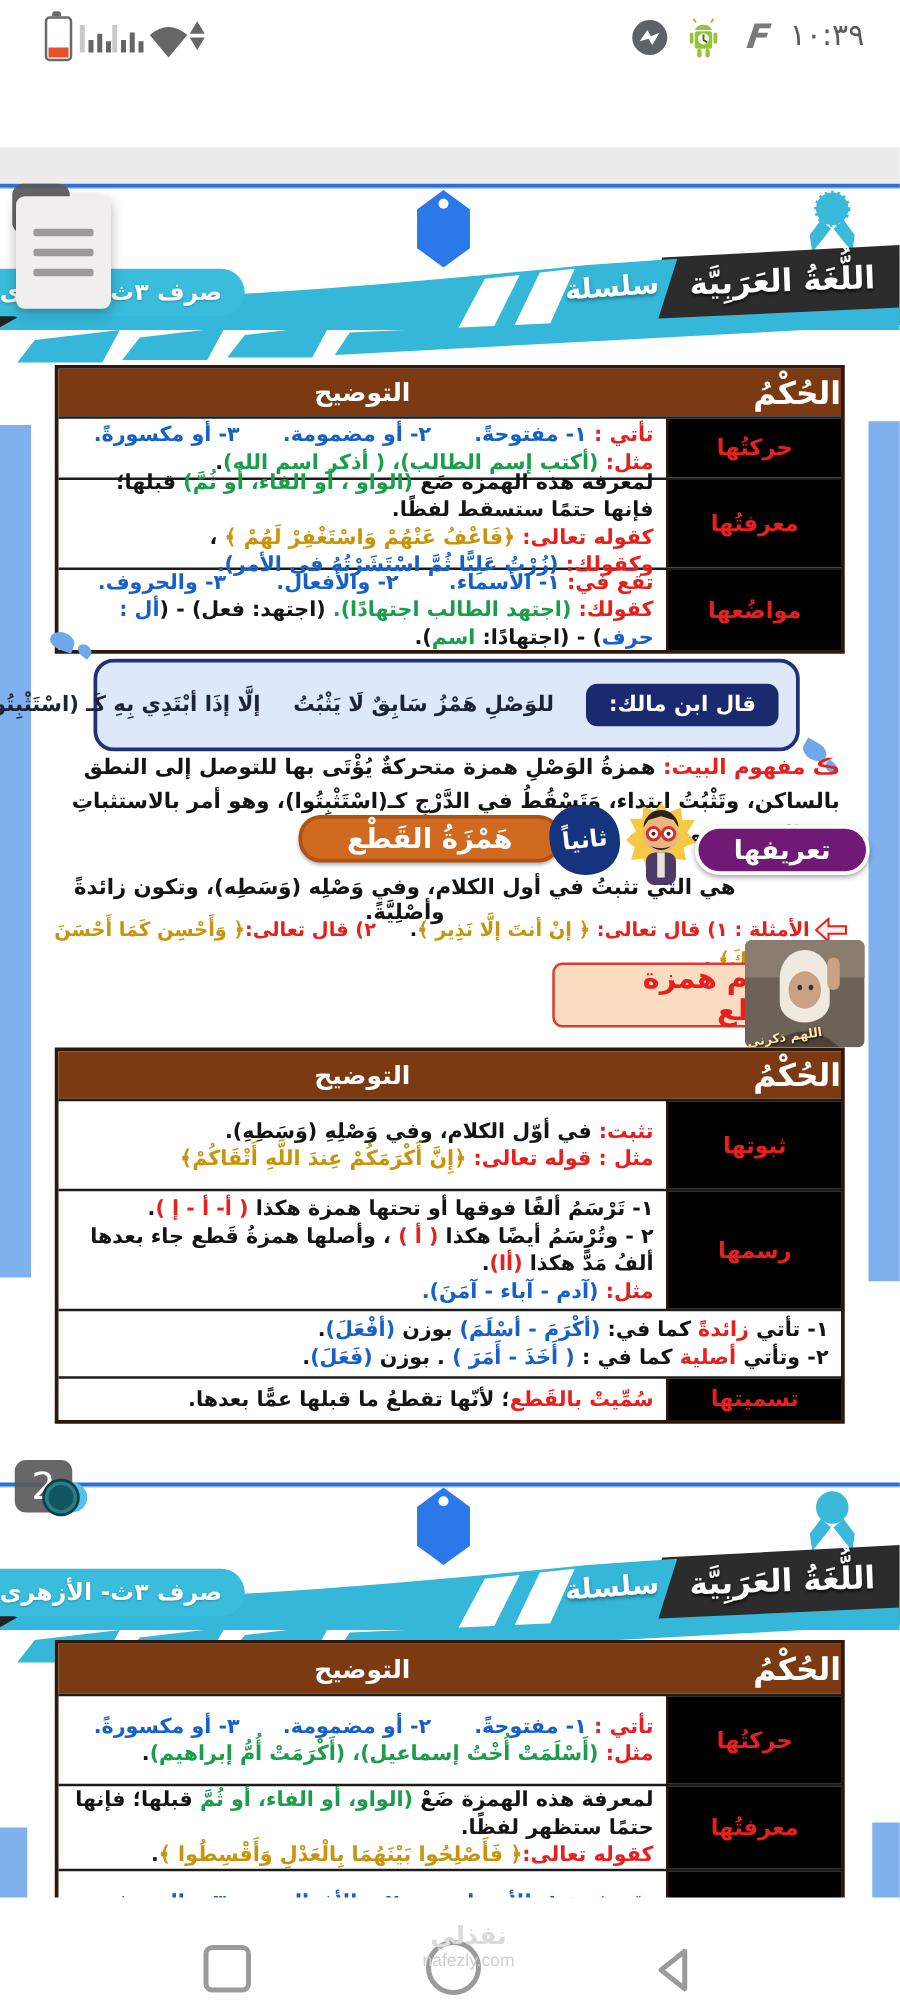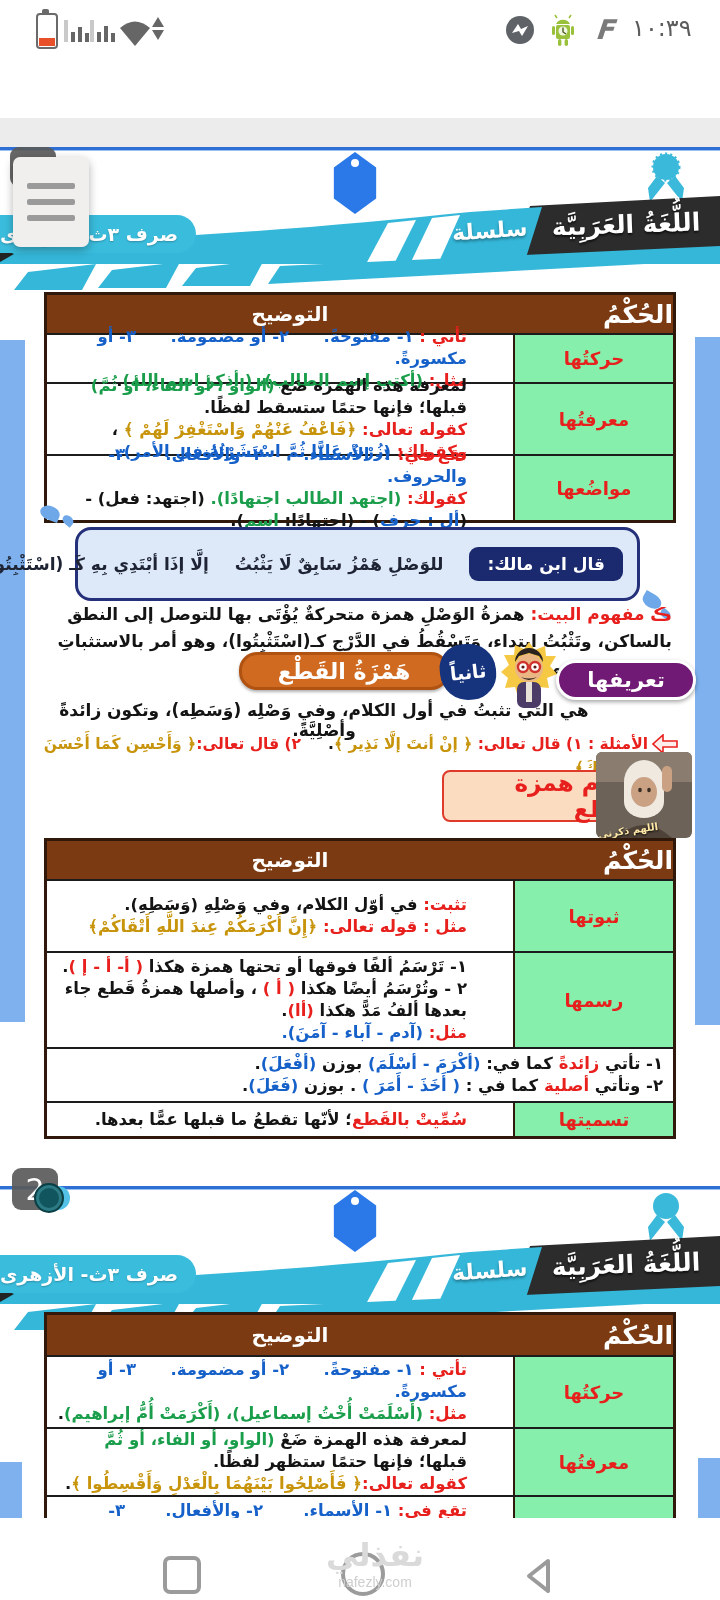--- a/index.html
+++ b/index.html
@@ -44,22 +44,22 @@
   .series{position:absolute;color:#fff;font-weight:bold;font-size:22px;transform:rotate(-4deg);
           text-shadow:0 2px 3px rgba(0,0,0,.35);}
   .brand{position:absolute;width:180px;text-align:center;color:#fff;font-weight:bold;font-size:25px;
          transform:rotate(-2deg);text-shadow:0 2px 2px rgba(0,0,0,.6);line-height:1.05;}
   
   .tbl{position:absolute;left:44px;width:632px;border:3px solid #30190a;background:#fff;box-sizing:border-box;}
   .thead{display:flex;background:#7b3a11;color:#fff;align-items:center;height:38px;}
   .th-rule{width:140px;text-align:right;font-weight:bold;font-size:25px;}
   .th-explain{flex:1;text-align:center;font-weight:bold;font-size:20px;}
   .trow{display:flex;border-top:2px solid #1c1c1c;}
-  .tlabel{width:160px;background:#86efac;color:#e8201d;font-weight:bold;font-size:18px;
-          display:flex;align-items:center;justify-content:center;border-inline-end:2px solid #30190a;box-sizing:border-box;margin-left:36px;}
+  .tlabel{width:140px;background:#000000;color:#e8201d;font-weight:bold;font-size:18px;
+          display:flex;align-items:center;justify-content:center;border-inline-end:2px solid #30190a;box-sizing:border-box;}
   .tcell{flex:1;display:flex;flex-direction:column;justify-content:center;padding:3px 10px 3px 6px;box-sizing:border-box;}
   .tline{font-size:16.5px;font-weight:bold;line-height:22px;text-align:right;color:#111;}
   .pt.red{color:#e8201d;} .pt.blue{color:#1661c9;} .pt.green{color:#1b9e4b;}
   .pt.gold{color:#c7940b;} .pt.black{color:#141414;}
   
   .imbox{position:absolute;left:75px;top:527px;width:565px;height:74px;background:#dde9f8;
          border:3px solid #25307a;border-radius:16px;box-sizing:border-box;
          display:flex;align-items:center;padding:0 14px;gap:26px;}
   .impill{background:#1b2a6e;color:#fff;font-weight:bold;font-size:17px;border-radius:9px;padding:7px 18px;white-space:nowrap;}
   .imverse{color:#1e2433;font-weight:bold;font-size:17px;white-space:nowrap;}
@@ -80,21 +80,21 @@
                border-radius:8px 26px 26px 8px;box-sizing:border-box;color:#e8201d;font-weight:bold;font-size:23px;
                display:flex;align-items:center;justify-content:center;}
   .photo{position:absolute;left:596px;top:752px;width:96px;height:86px;border-radius:6px;overflow:hidden;}
   .photo-cap{position:absolute;left:2px;bottom:2px;color:#ffe9a8;font-size:10px;font-weight:bold;
              text-shadow:0 1px 2px #000;transform:rotate(-8deg);}
   
   .navbar{position:absolute;left:0;top:1518px;width:720px;height:82px;background:#fff;}
   .navsq{position:absolute;left:163px;top:1556px;width:38px;height:38px;border:4px solid #9b9b9b;border-radius:7px;box-sizing:border-box;}
   .navcirc{position:absolute;left:341px;top:1552px;width:44px;height:44px;border:4px solid #9b9b9b;border-radius:50%;box-sizing:border-box;}
   .wm{position:absolute;left:300px;top:1536px;width:150px;text-align:center;z-index:1;}
-  .wm-ar{font-size:32px;font-weight:bold;color:#dadada;}
+  .wm-ar{font-size:20px;font-weight:bold;color:#dadada;}
   .wm-en{font-size:14px;color:#cfcfcf;font-family:"Liberation Sans",sans-serif;}
 </style>
 </head>
 <body>
 
 <div id="screen">
 
   <div class="statusbar">
     <div class="batt"></div>
     <div class="bars" style="left:64px;">

